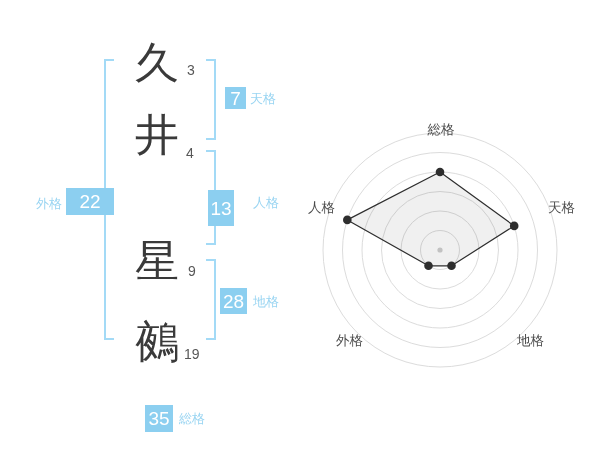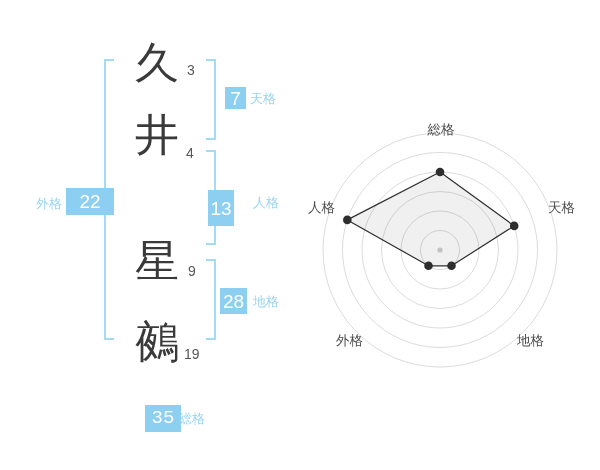--- a/index.html
+++ b/index.html
@@ -60,21 +60,21 @@
 
   <div class="abs badge" style="left:208px;top:190px;width:26px;height:36px;" data-name="jinkaku-value-badge">13</div>
   <div class="abs kaku-label" style="left:253px;top:196px;" data-name="jinkaku-label">人格</div>
 
   <div class="abs badge" style="left:220px;top:288px;width:27px;height:26px;" data-name="chikaku-value-badge">28</div>
   <div class="abs kaku-label" style="left:253px;top:295px;" data-name="chikaku-label">地格</div>
 
   <div class="abs kaku-label" style="left:36px;top:197px;" data-name="gaikaku-label">外格</div>
   <div class="abs badge" style="left:66px;top:188px;width:48px;height:27px;" data-name="gaikaku-value-badge">22</div>
 
-  <div class="abs badge" style="left:145px;top:405px;width:36px;height:27px;font-family:Liberation Mono, monospace;" data-name="soukaku-value-badge">35</div>
+  <div class="abs badge" style="left:145px;top:405px;width:28px;height:27px;" data-name="soukaku-value-badge">35</div>
   <div class="abs kaku-label" style="left:179px;top:412px;" data-name="soukaku-label">総格</div>
 
   <svg id="radar" class="abs" width="300" height="280" viewBox="0 0 300 280" data-name="radar-chart-svg">
     <g data-name="radar-rings">
         <circle cx="140" cy="150" r="19.5"></circle>
         <circle cx="140" cy="150" r="39.0"></circle>
         <circle cx="140" cy="150" r="58.5"></circle>
         <circle cx="140" cy="150" r="78.0"></circle>
         <circle cx="140" cy="150" r="97.5"></circle>
         <circle cx="140" cy="150" r="117.0"></circle>

